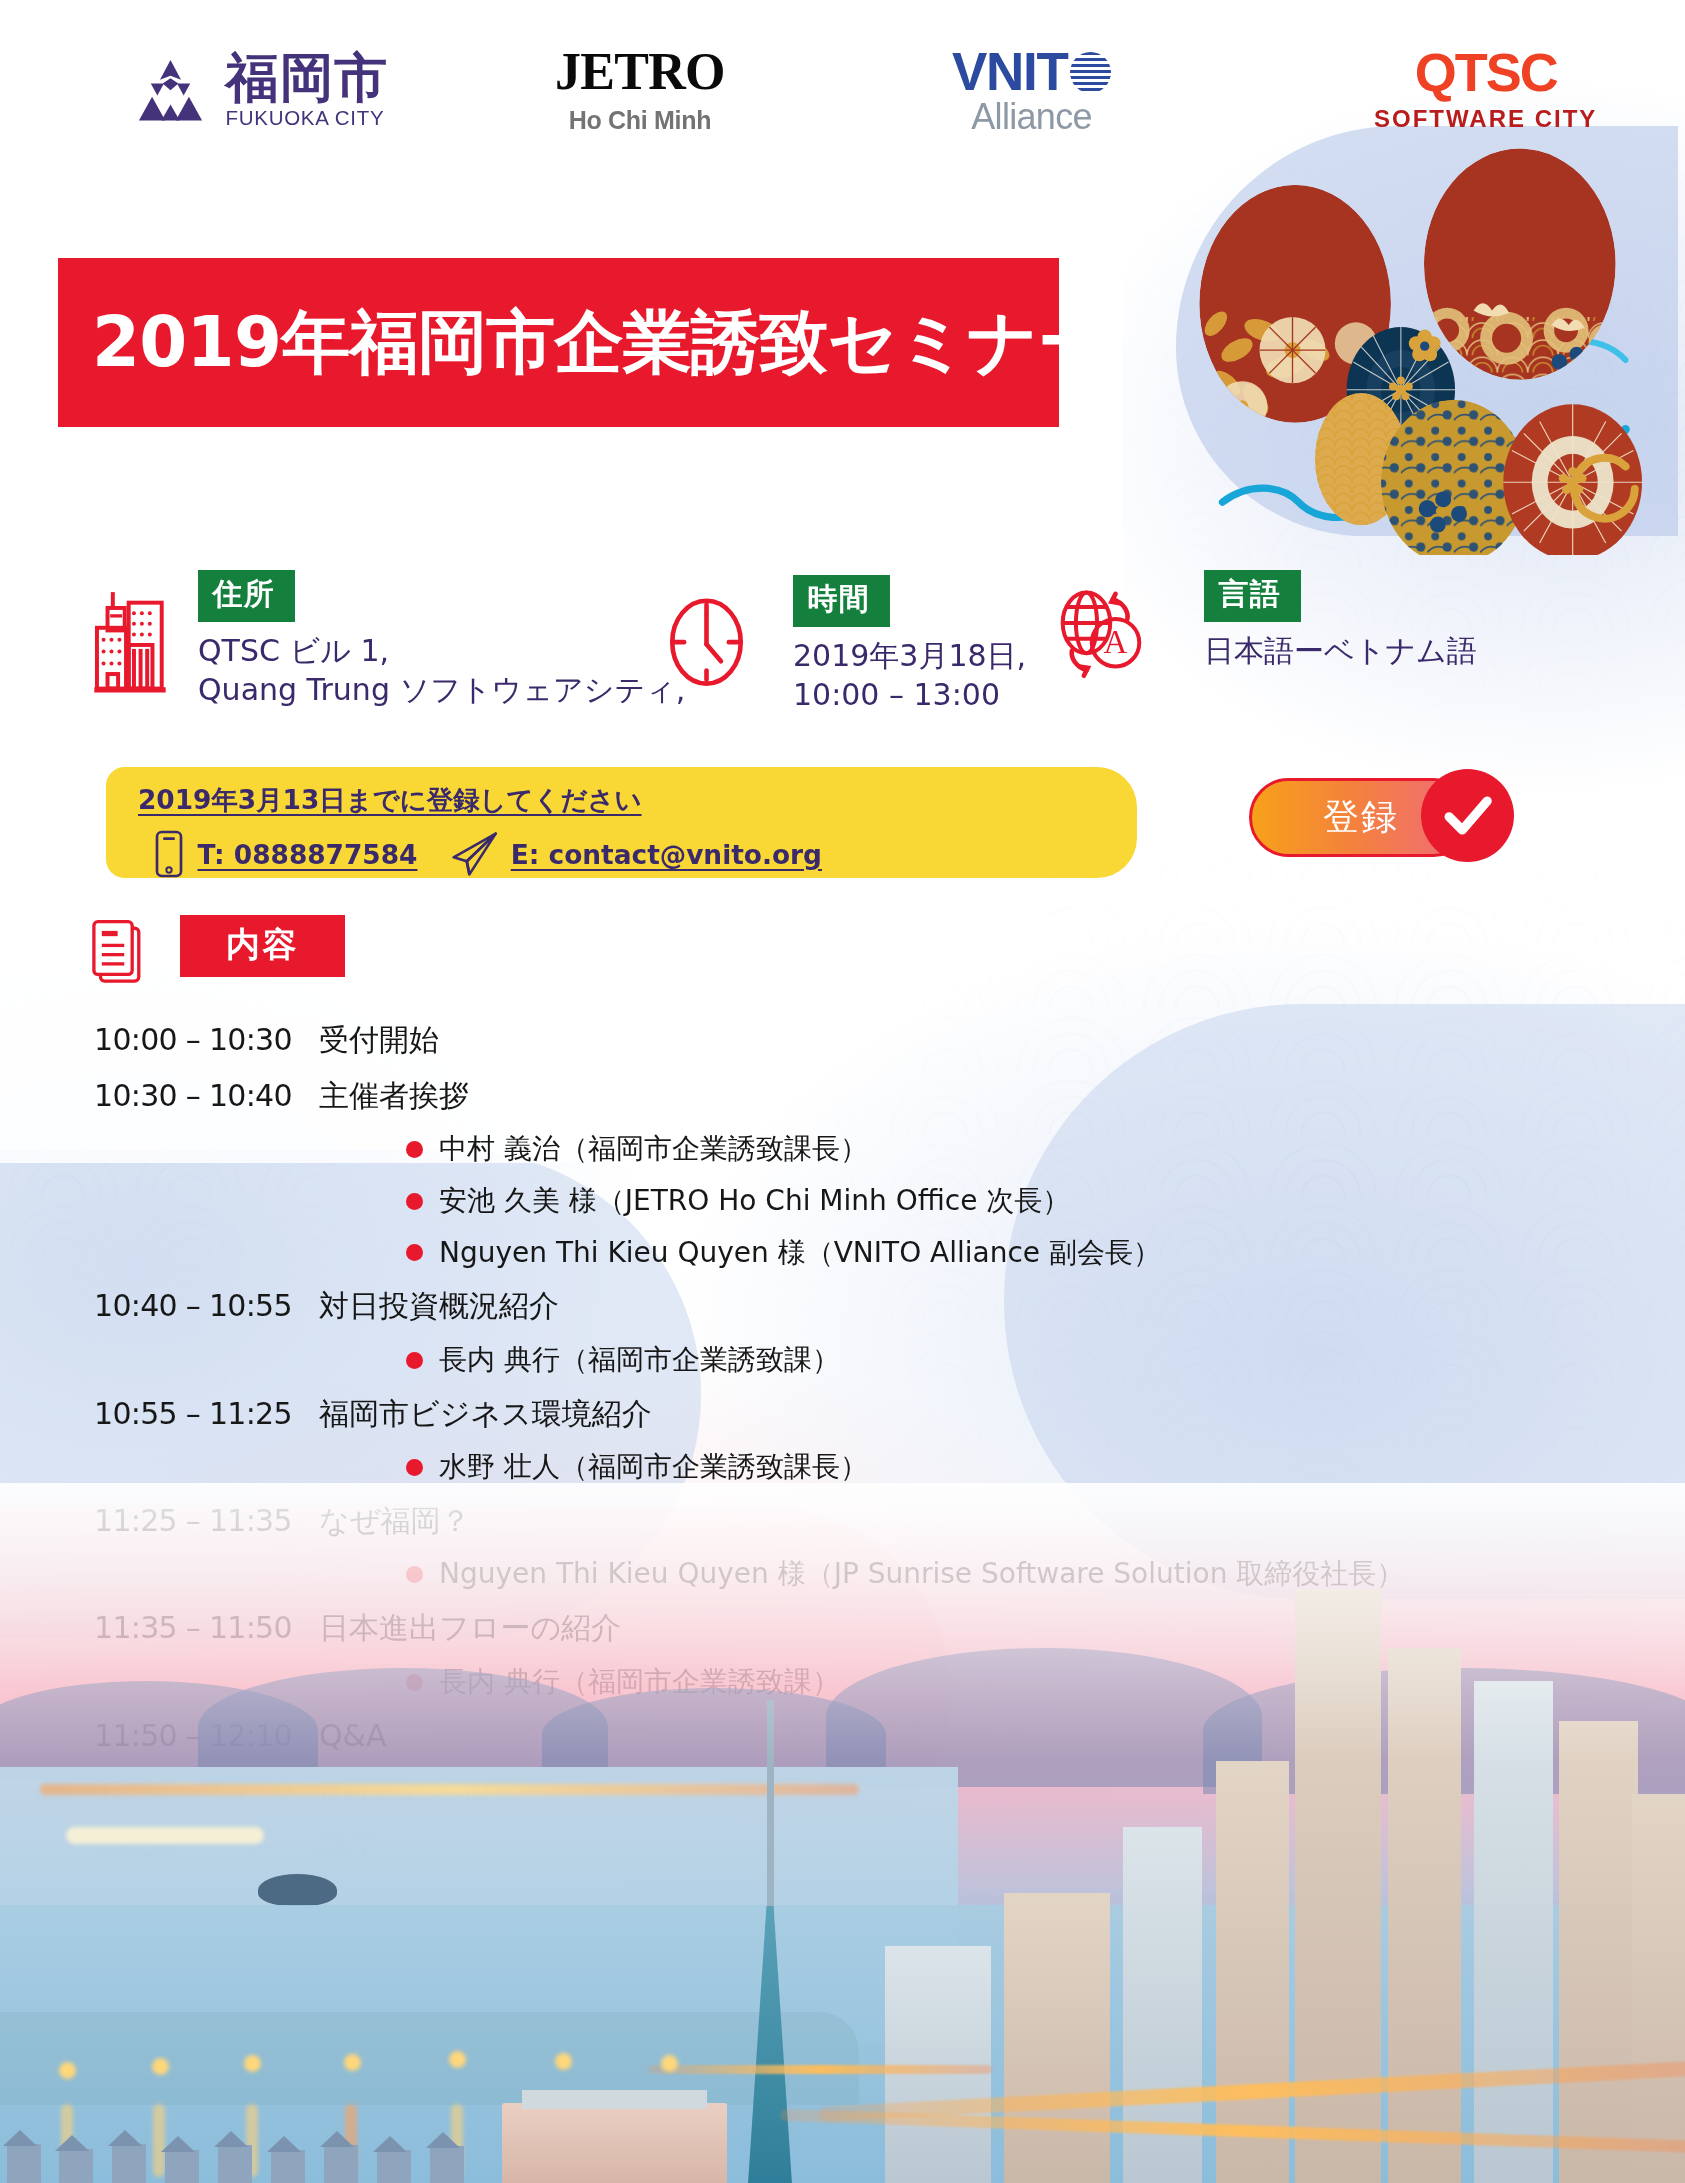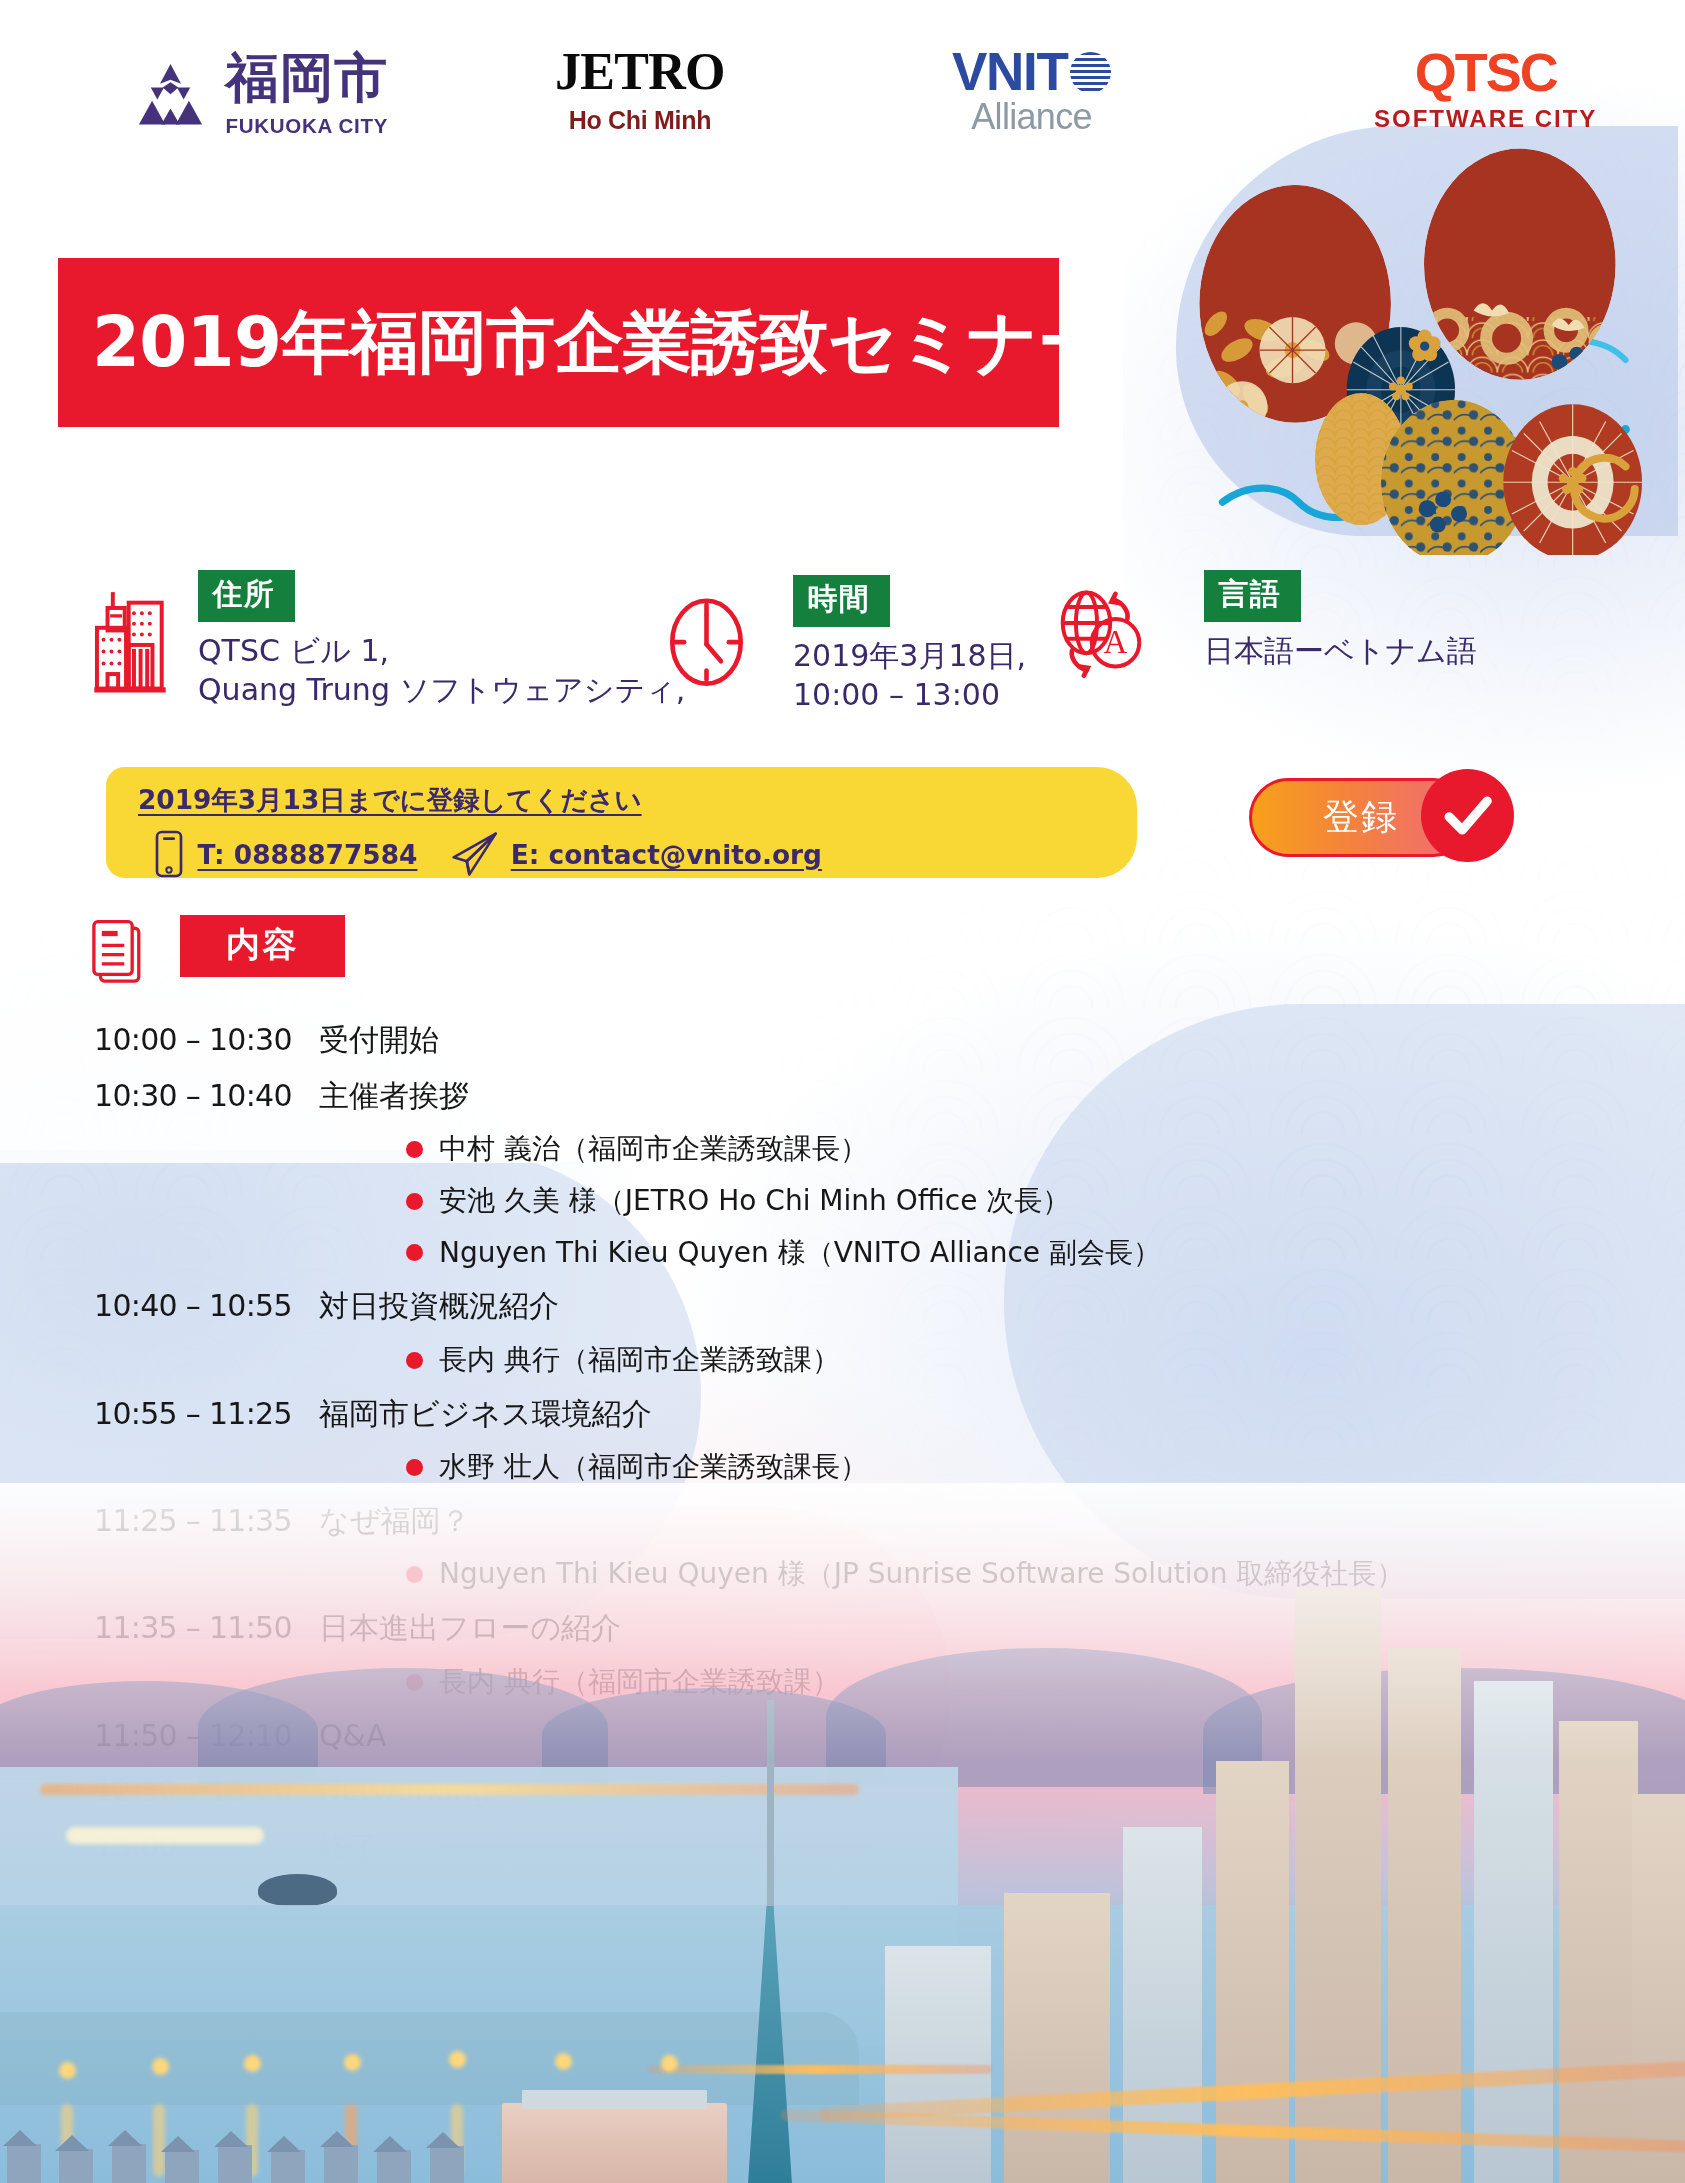--- a/index.html
+++ b/index.html
@@ -54,26 +54,26 @@
 
   
   .logo-row{position:absolute;left:0;top:38px;width:1685px;height:106px;}
   .logo{position:absolute;display:flex;align-items:center;}
 
   .fukuoka{left:135px;top:13.2px;gap:9px;}
   .fuku-mark{width:71px;height:65px;margin-right:10.6px;}
   .fuku-txt{display:flex;flex-direction:column;line-height:1;}
   .fuku-kanji{font-size:53px;font-weight:bold;color:#44337a;letter-spacing:1.3px;
      font-family:"DejaVu Sans",sans-serif;}
-  .fuku-en{font-size:20.5px;font-weight:bold;color:#44337a;letter-spacing:0.7px;margin-top:12px;}
+  .fuku-en{font-size:20.5px;font-weight:normal;color:#44337a;letter-spacing:0.7px;margin-top:4px;}
 
   .jetro{left:555px;top:8px;flex-direction:column;align-items:center;}
   .jetro-word{font-family:"Liberation Serif","DejaVu Serif",serif;font-size:52px;font-weight:bold;
      color:#0a0a0a;letter-spacing:-0.7px;line-height:1;}
-  .jetro-sub{font-size:25px;font-weight:bold;color:#7f1d1d;margin-top:8px;letter-spacing:-0.3px;}
+  .jetro-sub{font-size:25px;font-weight:bold;color:#737373;margin-top:8px;letter-spacing:-0.3px;}
 
   .vnito{left:952px;top:9.3px;flex-direction:column;align-items:center;}
   .vnito-top{display:flex;align-items:center;}
   .vnito-word{font-size:53px;font-weight:bold;color:#2b4aa0;letter-spacing:-1.3px;line-height:.95;}
   .vnito-globe{width:41px;height:41px;margin-left:2.6px;border-radius:50%;overflow:hidden;
      background:repeating-linear-gradient(#2b4aa0 0 3.3px,#fff 3.3px 6px);}
   .vnito-sub{font-size:36px;color:#8e99a6;margin-top:1.3px;letter-spacing:-0.7px;line-height:1;}
 
   .qtsc{left:1374px;top:6.6px;flex-direction:column;align-items:center;}
   .qtsc-word{font-size:54px;font-weight:bold;color:#ef4123;letter-spacing:-2px;line-height:1;}

